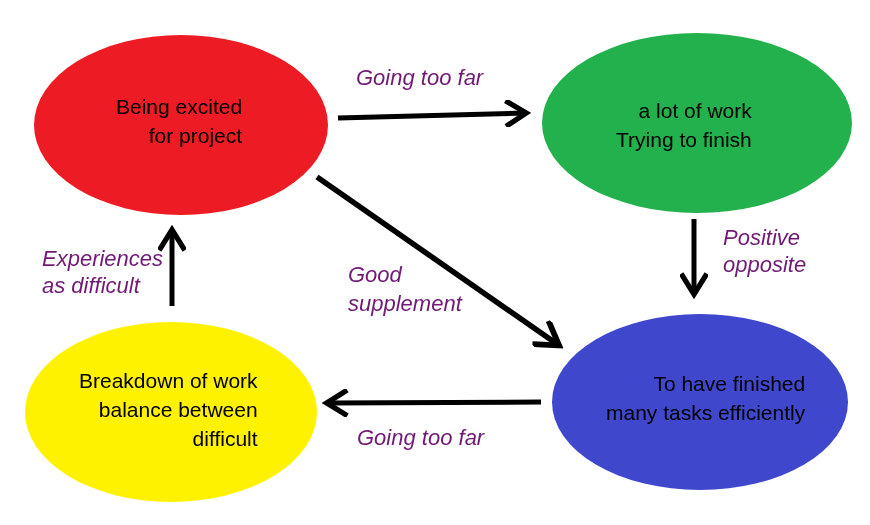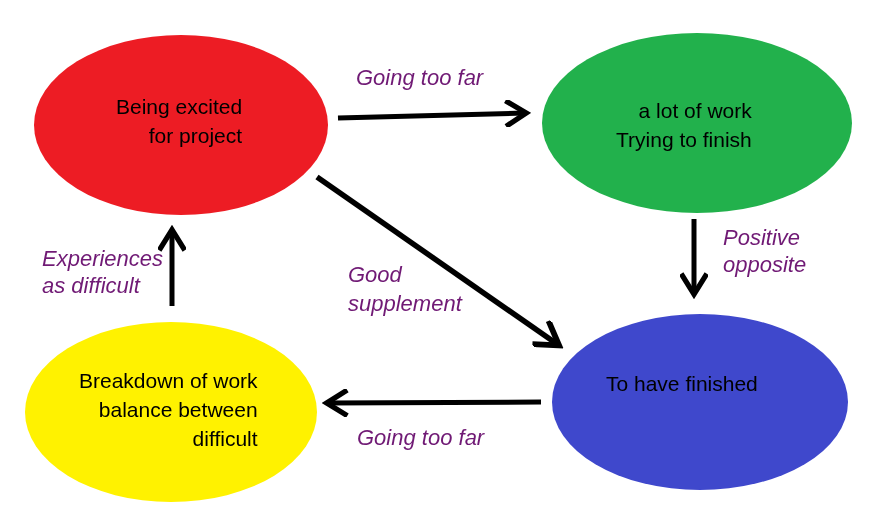--- a/index.html
+++ b/index.html
@@ -69,20 +69,21 @@
     <div>for project</div>
   </div>
 
   <div class="node-label" style="left:616px; top:96px;">
     <div>a lot of work</div>
     <div>Trying to finish</div>
   </div>
 
   <div class="node-label" style="left:606px; top:369px;">
     <div>To have finished</div>
+    <div>many tasks efficiently</div>
   </div>
 
   <div class="node-label" style="left:79px; top:366px;">
     <div>Breakdown of work</div>
     <div>balance between</div>
     <div>difficult</div>
   </div>
 
   <div class="edge-label" style="left:356px; top:64px;">
     <div>Going too far</div>

